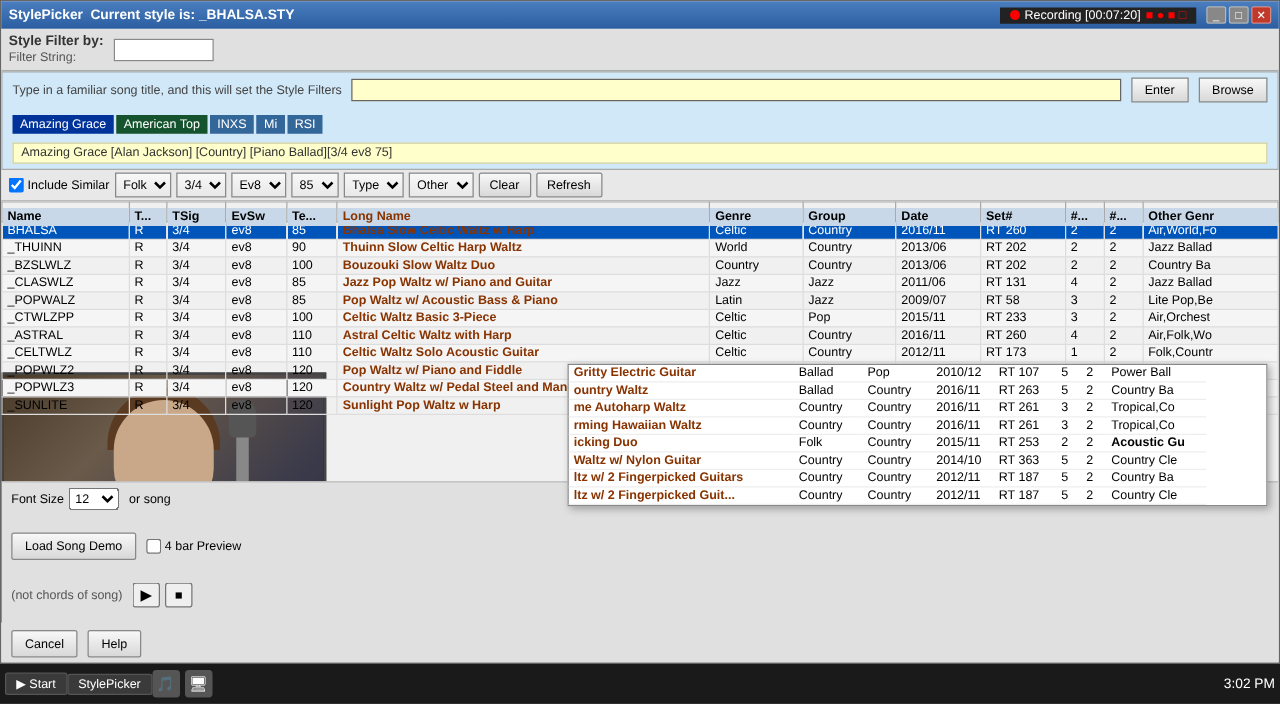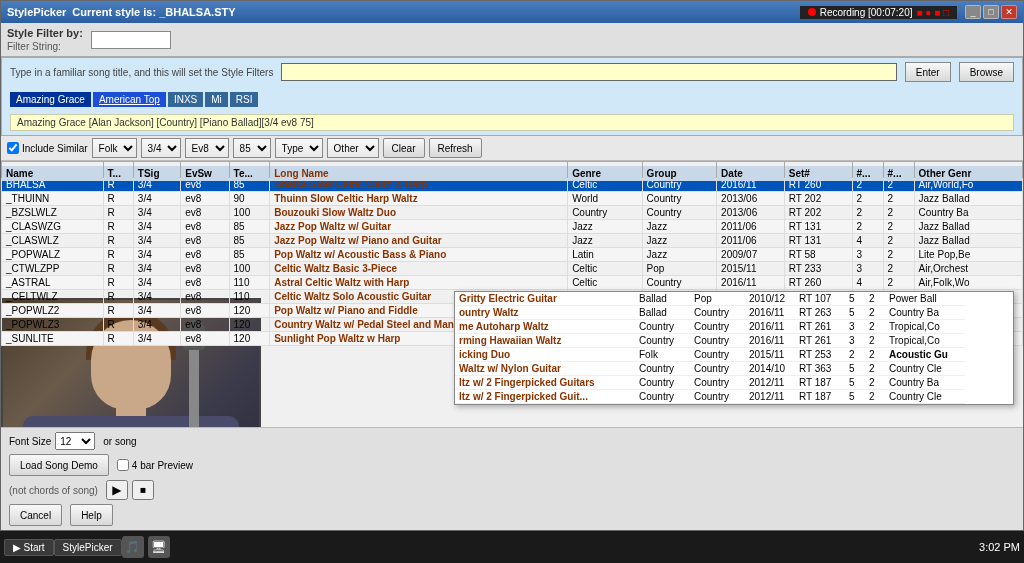--- a/index.html
+++ b/index.html
@@ -221,21 +221,21 @@
     }
 
     
     .bottom-controls {
       background: #e0e0e0;
       border-top: 1px solid #bbb;
       padding: 4px 8px;
       flex-shrink: 0;
       display: flex;
       flex-direction: column;
-      gap: 4px;
+      gap: 18px;
     }
     .bottom-row {
       display: flex;
       align-items: center;
       gap: 8px;
     }
     .bottom-btn {
       height: 22px;
       padding: 0 10px;
       font-size: 10px;
@@ -441,21 +441,21 @@
     <div style="background:#d0e8f8; border:1px solid #aaa; margin:0 0 0 0; padding:4px 8px; display:flex; flex-direction:column; gap:7px; flex-shrink:0;">
       <div class="search-row">
         <span style="font-size:10px; color:#444; flex:0 0 auto;">Type in a familiar song title, and this will set the Style Filters</span>
         <input type="text" class="search-input" style="flex: 1 1 0%;">
         <button class="enter-btn">Enter</button>
         <button class="browse-btn">Browse</button>
       </div>
 
       <div style="display:flex; gap:2px; align-items:center;">
         <div style="background:#003399; color:white; font-size:10px; padding:2px 6px; cursor:pointer;">Amazing Grace</div>
-        <div style="background:#1d4ed8; color:white; font-size:10px; padding:2px 6px; cursor:pointer;text-decoration:underline;">American Top</div>
+        <div style="background:#14532d; color:white; font-size:10px; padding:2px 6px; cursor:pointer;">American Top</div>
         <div style="background:#336699; color:white; font-size:10px; padding:2px 6px; cursor:pointer;">INXS</div>
         <div style="background:#336699; color:white; font-size:10px; padding:2px 6px; cursor:pointer;">Mi</div>
         <div style="background:#336699; color:white; font-size:10px; padding:2px 6px; cursor:pointer;">RSI</div>
       </div>
 
       <div style="background:#ffffcc; border:1px solid #cca; font-size:10px; padding:2px 6px; color:#333;">Amazing Grace  [Alan Jackson]  [Country]  [Piano Ballad][3/4 ev8  75]</div>
     </div>
 
     <div class="filter-bar">
       <label class="include-similar">
@@ -556,35 +556,20 @@
       <td class="col-evsw">ev8</td>
       <td class="col-te">100</td>
       <td class="col-longname long-name-col">Bouzouki Slow Waltz Duo</td>
       <td class="col-genre">Country</td>
       <td class="col-group">Country</td>
       <td class="col-date">2013/06</td>
       <td class="col-set">RT 202</td>
       <td class="col-hash">2</td>
       <td class="col-hash2">2</td>
       <td class="col-other">Country Ba</td>
-    </tr>
-                <tr>
-      <td class="col-name">_CLASWZG</td>
-      <td class="col-t">R</td>
-      <td class="col-tsig">3/4</td>
-      <td class="col-evsw">ev8</td>
-      <td class="col-te">85</td>
-      <td class="col-longname long-name-col">Jazz Pop Waltz w/ Guitar</td>
-      <td class="col-genre">Jazz</td>
-      <td class="col-group">Jazz</td>
-      <td class="col-date">2011/06</td>
-      <td class="col-set">RT 131</td>
-      <td class="col-hash">2</td>
-      <td class="col-hash2">2</td>
-      <td class="col-other">Jazz Ballad</td>
     </tr>
                 <tr>
       <td class="col-name">_CLASWLZ</td>
       <td class="col-t">R</td>
       <td class="col-tsig">3/4</td>
       <td class="col-evsw">ev8</td>
       <td class="col-te">85</td>
       <td class="col-longname long-name-col">Jazz Pop Waltz w/ Piano and Guitar</td>
       <td class="col-genre">Jazz</td>
       <td class="col-group">Jazz</td>

